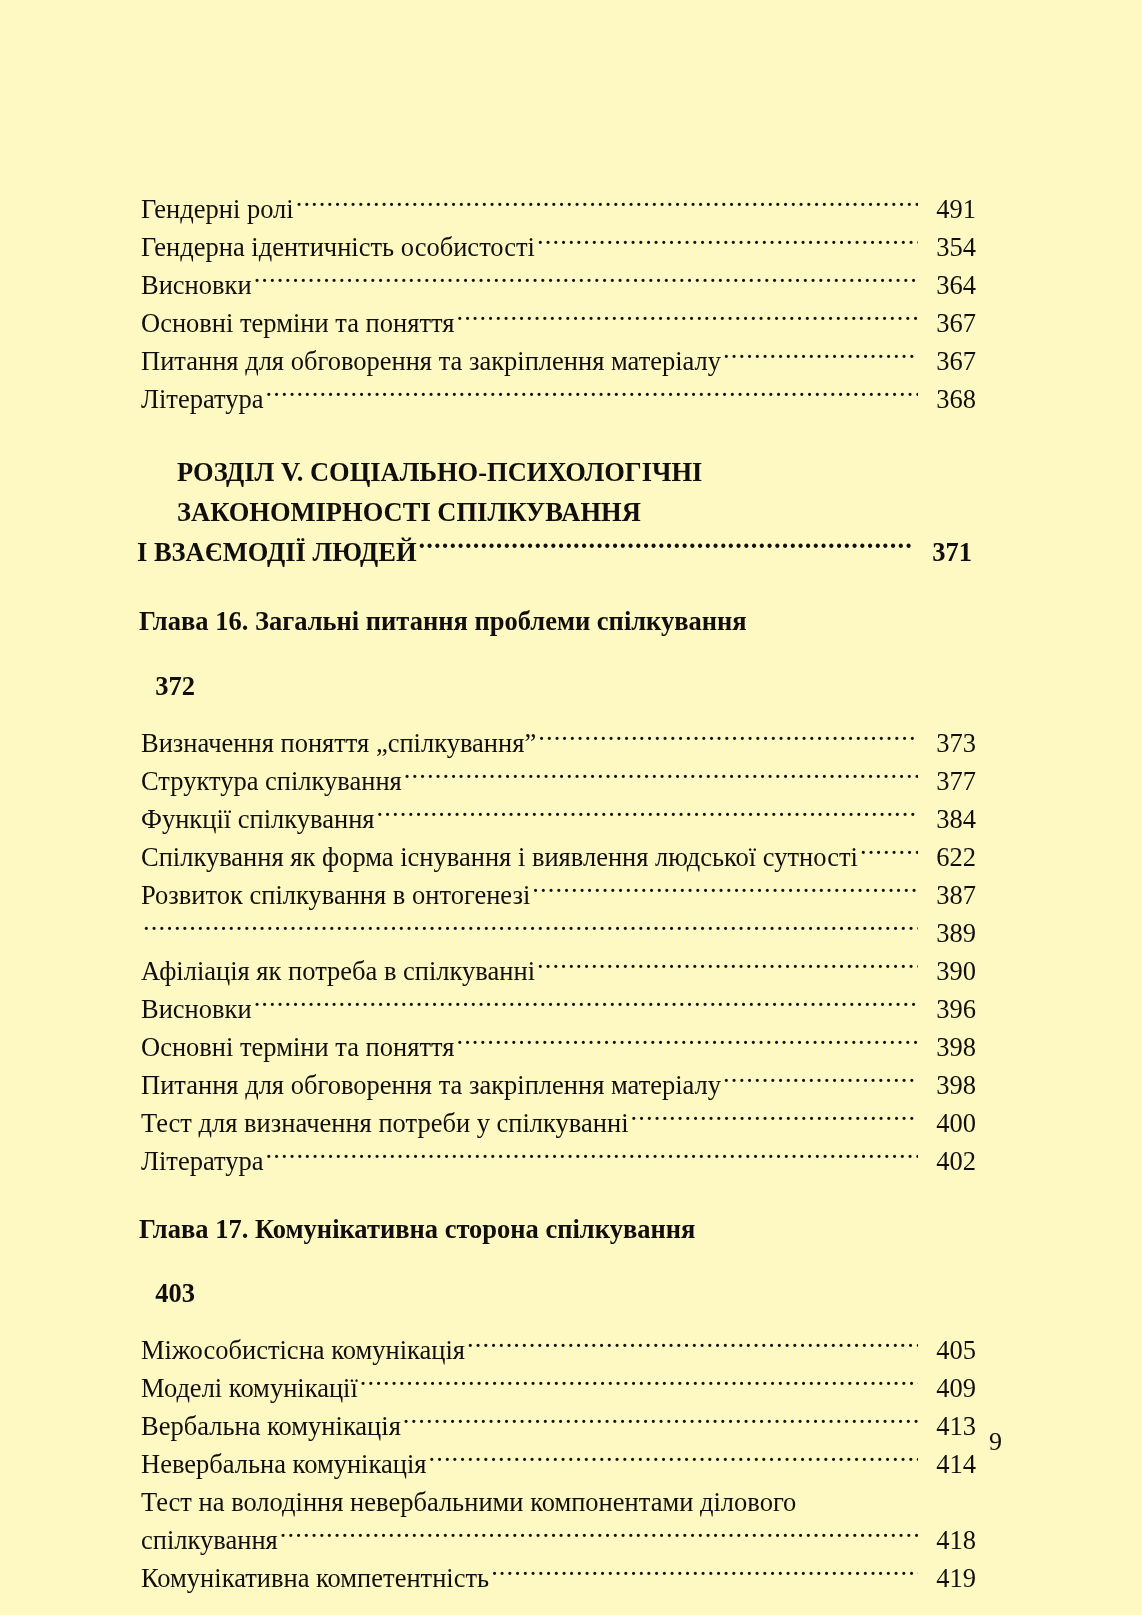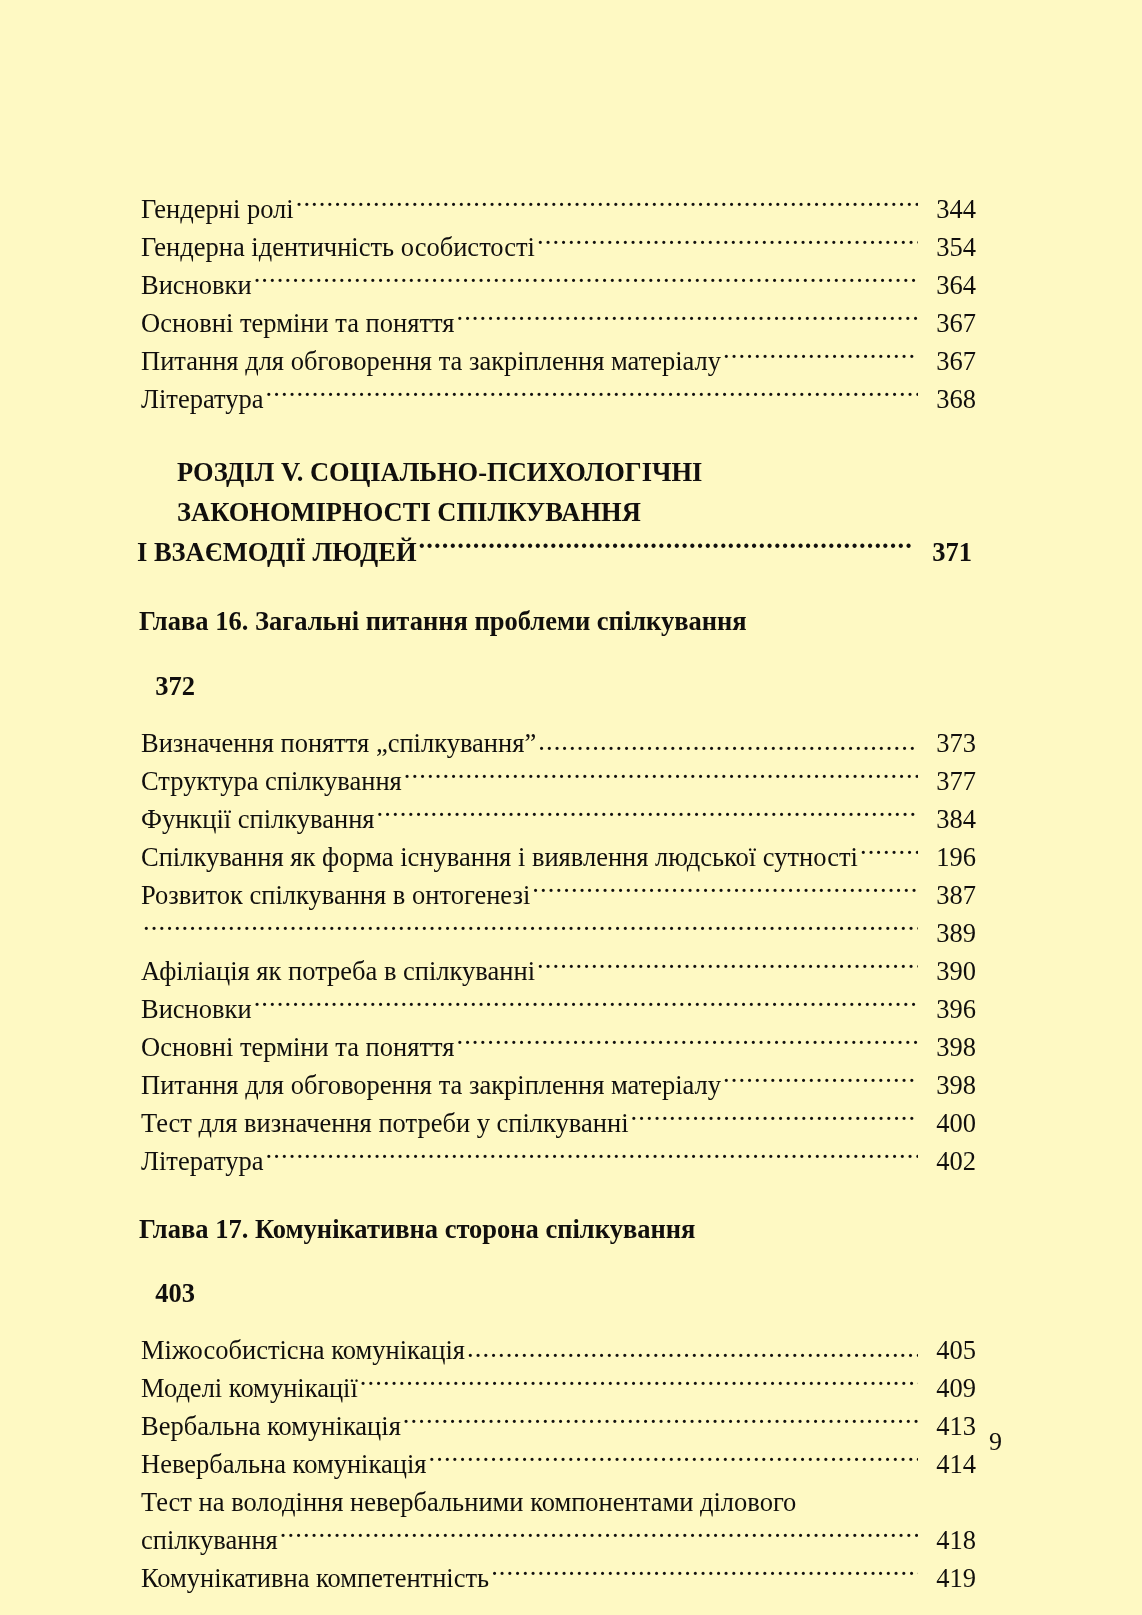--- a/index.html
+++ b/index.html
@@ -90,21 +90,21 @@
     margin-top: 30px;
     margin-bottom: 4px;
     font-weight: bold;
     flex-direction: column;
   }
   .chapter .title,
   .chapter .pageno { font-weight: bold; }
   .chapter .leader::before { font-weight: normal; }
 
   
-  .chapter + .entry { margin-top: 19px; align-items: flex-end; }
+  .chapter + .entry { margin-top: 19px; }
 
   
   .wrapline {
     font-size: 26.5px;
     line-height: 38px;
     padding-left: 4px;
     white-space: nowrap;
   }
 
   .folio {
@@ -117,21 +117,21 @@
 </style>
 </head>
 <body>
 
 <div class="page">
   <div class="toc">
 
     <div class="row entry">
       <span class="title">Гендерні ролі</span>
       <span class="leader"></span>
-      <span class="pageno">344</span>
+      <span class="pageno">491</span>
     </div>
     <div class="row entry">
       <span class="title">Гендерна ідентичність особистості</span>
       <span class="leader"></span>
       <span class="pageno">354</span>
     </div>
     <div class="row entry">
       <span class="title">Висновки</span>
       <span class="leader"></span>
       <span class="pageno">364</span>
@@ -179,21 +179,21 @@
       <span class="pageno">377</span>
     </div>
     <div class="row entry">
       <span class="title">Функції спілкування</span>
       <span class="leader"></span>
       <span class="pageno">384</span>
     </div>
     <div class="row entry">
       <span class="title">Спілкування як форма існування і виявлення людської сутності</span>
       <span class="leader"></span>
-      <span class="pageno">196</span>
+      <span class="pageno">622</span>
     </div>
     <div class="row entry">
       <span class="title">Розвиток спілкування в онтогенезі</span>
       <span class="leader"></span>
       <span class="pageno">387</span>
     </div>
     <div class="row entry">
       <span class="leader"></span>
       <span class="pageno">389</span>
     </div>

